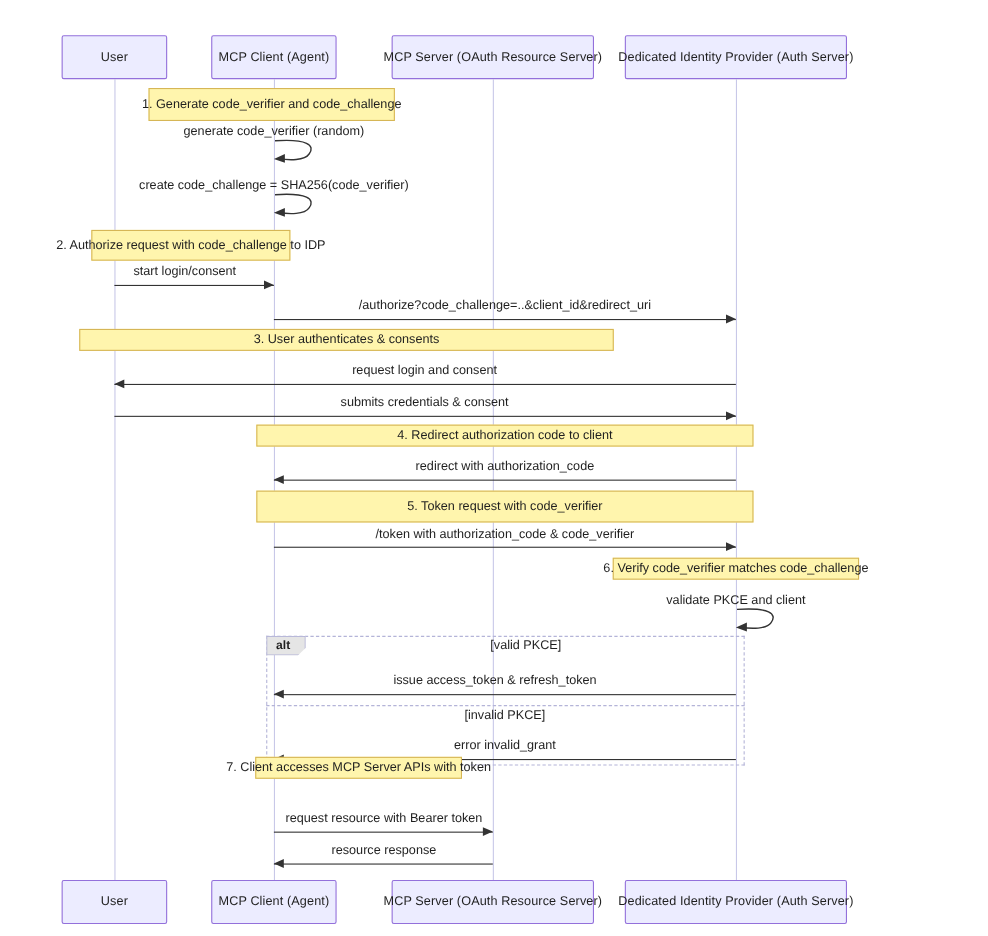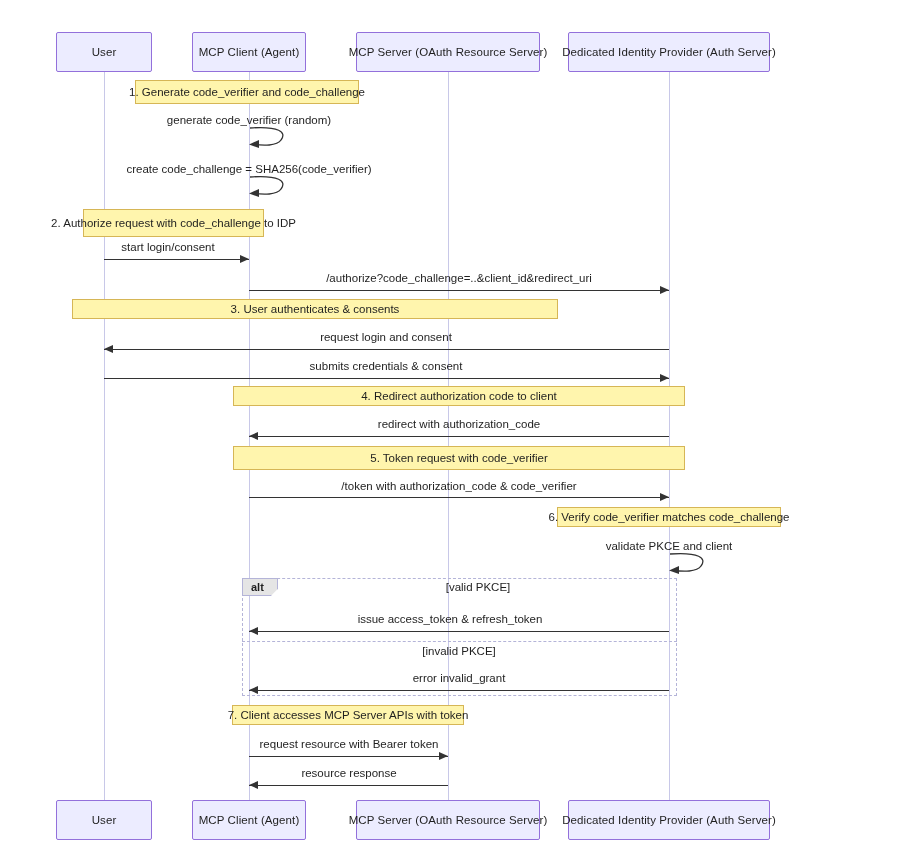--- a/index.html
+++ b/index.html
@@ -142,21 +142,21 @@
   </div>
   <div class="actor-box" style="left:568px; top:32px; width:202px; height:40px;">
     <span>Dedicated Identity Provider (Auth Server)</span>
   </div>
 
   <div class="lifeline" style="left:104px; top:72px; height:728px;"></div>
   <div class="lifeline" style="left:249px; top:72px; height:728px;"></div>
   <div class="lifeline" style="left:448px; top:72px; height:728px;"></div>
   <div class="lifeline" style="left:669px; top:72px; height:728px;"></div>
 
-  <div class="note" style="left:135px; top:80px; width:224px; height:24px;">
+  <div class="note" style="left:135px; top:80px; width:224px; height:30px;">
     <span>1. Generate code_verifier and code_challenge</span>
   </div>
 
   <div class="msg-label" style="left:249px; top:114px;">generate code_verifier (random)</div>
   <div class="selfloop" style="left:249px; top:126px;">
     <svg width="42" height="24" viewBox="0 0 42 24" xmlns="http://www.w3.org/2000/svg">
       <path d="M1,2 C30,0 38,6 32,14 C28,20 14,20 4,18" fill="none" stroke="#333333" stroke-width="1.3"></path>
       <polygon points="10,14 0,18.5 10,22" fill="#333333"></polygon>
     </svg>
   </div>
@@ -194,21 +194,21 @@
   <div class="arrowhead right" style="left:660px; top:373.5px;"></div>
 
   <div class="note" style="left:233px; top:386px; width:452px; height:20px;">
     <span>4. Redirect authorization code to client</span>
   </div>
 
   <div class="msg-label" style="left:459px; top:418px;">redirect with authorization_code</div>
   <div class="msg-line" style="left:249px; top:436px; width:420px;"></div>
   <div class="arrowhead left" style="left:249px; top:431.5px;"></div>
 
-  <div class="note" style="left:233px; top:446px; width:452px; height:24px;">
+  <div class="note" style="left:233px; top:446px; width:452px; height:29px;">
     <span>5. Token request with code_verifier</span>
   </div>
 
   <div class="msg-label" style="left:459px; top:480px;">/token with authorization_code &amp; code_verifier</div>
   <div class="msg-line" style="left:249px; top:497px; width:420px;"></div>
   <div class="arrowhead right" style="left:660px; top:492.5px;"></div>
 
   <div class="note" style="left:557px; top:507px; width:224px; height:20px;">
     <span>6. Verify code_verifier matches code_challenge</span>
   </div>
@@ -231,21 +231,21 @@
   <div class="msg-line" style="left:249px; top:631px; width:420px;"></div>
   <div class="arrowhead left" style="left:249px; top:626.5px;"></div>
 
   <div class="alt-divider" style="left:242px; top:641px; width:435px;"></div>
   <div class="alt-cond" style="left:459px; top:645px;">[invalid PKCE]</div>
 
   <div class="msg-label" style="left:459px; top:672px;">error invalid_grant</div>
   <div class="msg-line" style="left:249px; top:690px; width:420px;"></div>
   <div class="arrowhead left" style="left:249px; top:685.5px;"></div>
 
-  <div class="note" style="left:232px; top:705px; width:232px; height:20px;">
+  <div class="note" style="left:232px; top:688px; width:188px; height:20px;">
     <span>7. Client accesses MCP Server APIs with token</span>
   </div>
 
   <div class="msg-label" style="left:349px; top:738px;">request resource with Bearer token</div>
   <div class="msg-line" style="left:249px; top:756px; width:199px;"></div>
   <div class="arrowhead right" style="left:439px; top:751.5px;"></div>
 
   <div class="msg-label" style="left:349px; top:767px;">resource response</div>
   <div class="msg-line" style="left:249px; top:785px; width:199px;"></div>
   <div class="arrowhead left" style="left:249px; top:780.5px;"></div>

